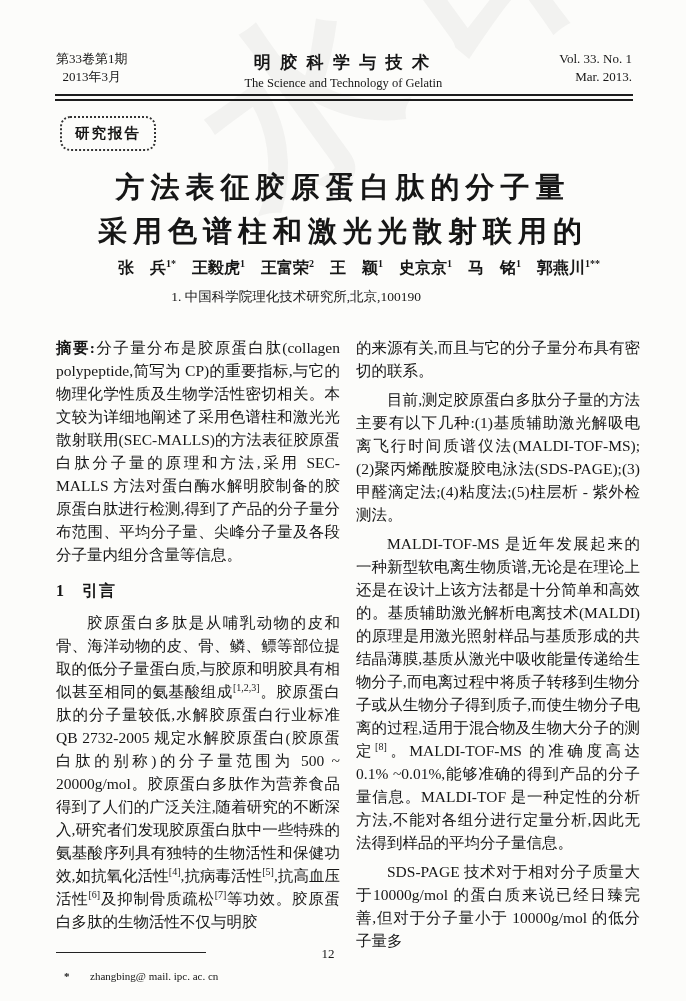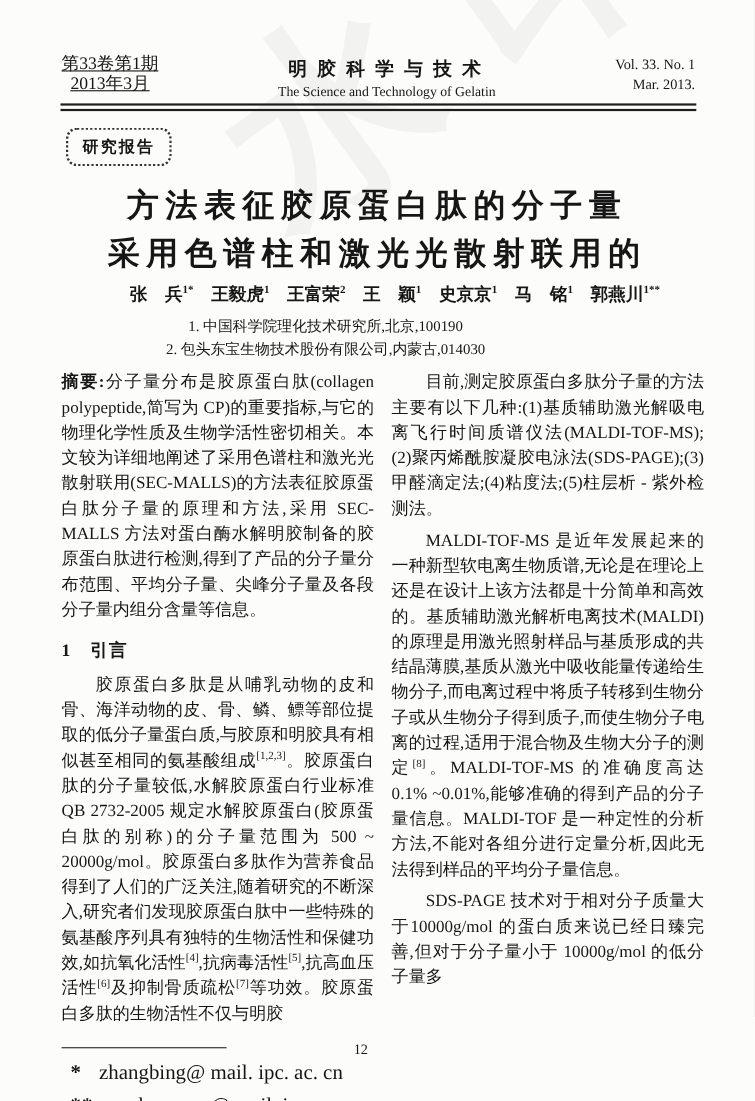--- a/index.html
+++ b/index.html
@@ -25,21 +25,21 @@
     white-space:nowrap;
     pointer-events:none;
     z-index:0;
   }
   
   .jheader {
     position:absolute; left:56px; top:50px; width:576px;
     display:flex; justify-content:space-between; align-items:flex-start;
     z-index:1;
   }
-  .jh-left { font-size:16px; line-height:18px; text-align:center;text-decoration:underline; }
+  .jh-left { font-size:13px; line-height:18px; text-align:center; }
   .jh-center { text-align:left; margin-top:1px; }
   .jh-center .cn { font-size:17px; font-weight:bold; letter-spacing:0.55em; margin-left:0.55em; }
   .jh-center .en { font-size:12.5px; margin-top:2px; }
   .jh-right { font-size:13px; line-height:18px; text-align:right; }
   .jrule {
     position:absolute; left:55px; top:94px; width:578px; height:3px;
     border-top:2px solid #1d1d1d; border-bottom:2px solid #1d1d1d;
     z-index:1;
   }
   
@@ -77,21 +77,21 @@
   }
   .p.indent { text-indent:2em; }
   .p + .p { margin-top:6px; }
   .p sup { font-size:10px; line-height:0; }
   .abstract-label { font-weight:bold; }
   .sec-heading {
     font-size:16px; font-weight:bold; margin:15px 0 9px 0; letter-spacing:1px;
   }
   
   .fnrule { width:150px; border:0; border-top:1.5px solid #222; margin:19px 0 8px 0; }
-  .fn { font-size:19px; line-height:30px; padding-left:8px; }
+  .fn { font-size:11px; line-height:30px; padding-left:8px; }
   .fn .mk { display:inline-block; width:26px; font-weight:bold; letter-spacing:1px; }
   
   .pageno {
     position:absolute; left:0; top:946px; width:656px;
     text-align:center; font-size:13px; z-index:1;
   }
 </style>
 </head>
 <body>
 
@@ -119,38 +119,38 @@
 
   <div class="title">
     <div>方法表征胶原蛋白肽的分子量</div>
     <div>采用色谱柱和激光光散射联用的</div>
   </div>
 
   <div class="authors"><span>张　兵</span><sup>1*</sup><span>　王毅虎</span><sup>1</sup><span>　王富荣</span><sup>2</sup><span>　王　颖</span><sup>1</sup><span>　史京京</span><sup>1</sup><span>　马　铭</span><sup>1</sup><span>　郭燕川</span><sup>1**</sup></div>
 
   <div class="affils">
     <div>1. 中国科学院理化技术研究所,北京,100190</div>
-    <div>2. 包头东宝生物技术股份有限公司,内蒙古,014030</div>
   </div>
 
   <div class="cols">
 
     <div class="col">
       <p class="p"><span class="abstract-label">摘要:</span><span>分子量分布是胶原蛋白肽(collagen polypeptide,简写为 CP)的重要指标,与它的物理化学性质及生物学活性密切相关。本文较为详细地阐述了采用色谱柱和激光光散射联用(SEC-MALLS)的方法表征胶原蛋白肽分子量的原理和方法,采用 SEC-MALLS 方法对蛋白酶水解明胶制备的胶原蛋白肽进行检测,得到了产品的分子量分布范围、平均分子量、尖峰分子量及各段分子量内组分含量等信息。</span></p>
 
       <div class="sec-heading">1　引言</div>
 
       <p class="p indent"><span>胶原蛋白多肽是从哺乳动物的皮和骨、海洋动物的皮、骨、鳞、鳔等部位提取的低分子量蛋白质,与胶原和明胶具有相似甚至相同的氨基酸组成</span><sup>[1,2,3]</sup><span>。胶原蛋白肽的分子量较低,水解胶原蛋白行业标准 QB 2732-2005 规定水解胶原蛋白(胶原蛋白肽的别称)的分子量范围为 500 ~ 20000g/mol。胶原蛋白多肽作为营养食品得到了人们的广泛关注,随着研究的不断深入,研究者们发现胶原蛋白肽中一些特殊的氨基酸序列具有独特的生物活性和保健功效,如抗氧化活性</span><sup>[4]</sup><span>,抗病毒活性</span><sup>[5]</sup><span>,抗高血压活性</span><sup>[6]</sup><span>及抑制骨质疏松</span><sup>[7]</sup><span>等功效。胶原蛋白多肽的生物活性不仅与明胶</span></p>
 
       <hr class="fnrule">
       <div class="fn"><span class="mk">*</span><span>zhangbing@ mail. ipc. ac. cn</span></div>
       <div class="fn"><span class="mk">**</span><span>yanchuanguo@ mail. ipc. ac. cn</span></div>
     </div>
 
     <div class="col">
+      <p class="p">的来源有关,而且与它的分子量分布具有密切的联系。</p>
       <p class="p indent">目前,测定胶原蛋白多肽分子量的方法主要有以下几种:(1)基质辅助激光解吸电离飞行时间质谱仪法(MALDI-TOF-MS);(2)聚丙烯酰胺凝胶电泳法(SDS-PAGE);(3)甲醛滴定法;(4)粘度法;(5)柱层析 - 紫外检测法。</p>
       <p class="p indent"><span>MALDI-TOF-MS 是近年发展起来的一种新型软电离生物质谱,无论是在理论上还是在设计上该方法都是十分简单和高效的。基质辅助激光解析电离技术(MALDI)的原理是用激光照射样品与基质形成的共结晶薄膜,基质从激光中吸收能量传递给生物分子,而电离过程中将质子转移到生物分子或从生物分子得到质子,而使生物分子电离的过程,适用于混合物及生物大分子的测定</span><sup>[8]</sup><span>。MALDI-TOF-MS 的准确度高达 0.1% ~0.01%,能够准确的得到产品的分子量信息。MALDI-TOF 是一种定性的分析方法,不能对各组分进行定量分析,因此无法得到样品的平均分子量信息。</span></p>
       <p class="p indent">SDS-PAGE 技术对于相对分子质量大于10000g/mol 的蛋白质来说已经日臻完善,但对于分子量小于 10000g/mol 的低分子量多</p>
     </div>
 
   </div>
 
   <div class="pageno">12</div>
 
 </div>

